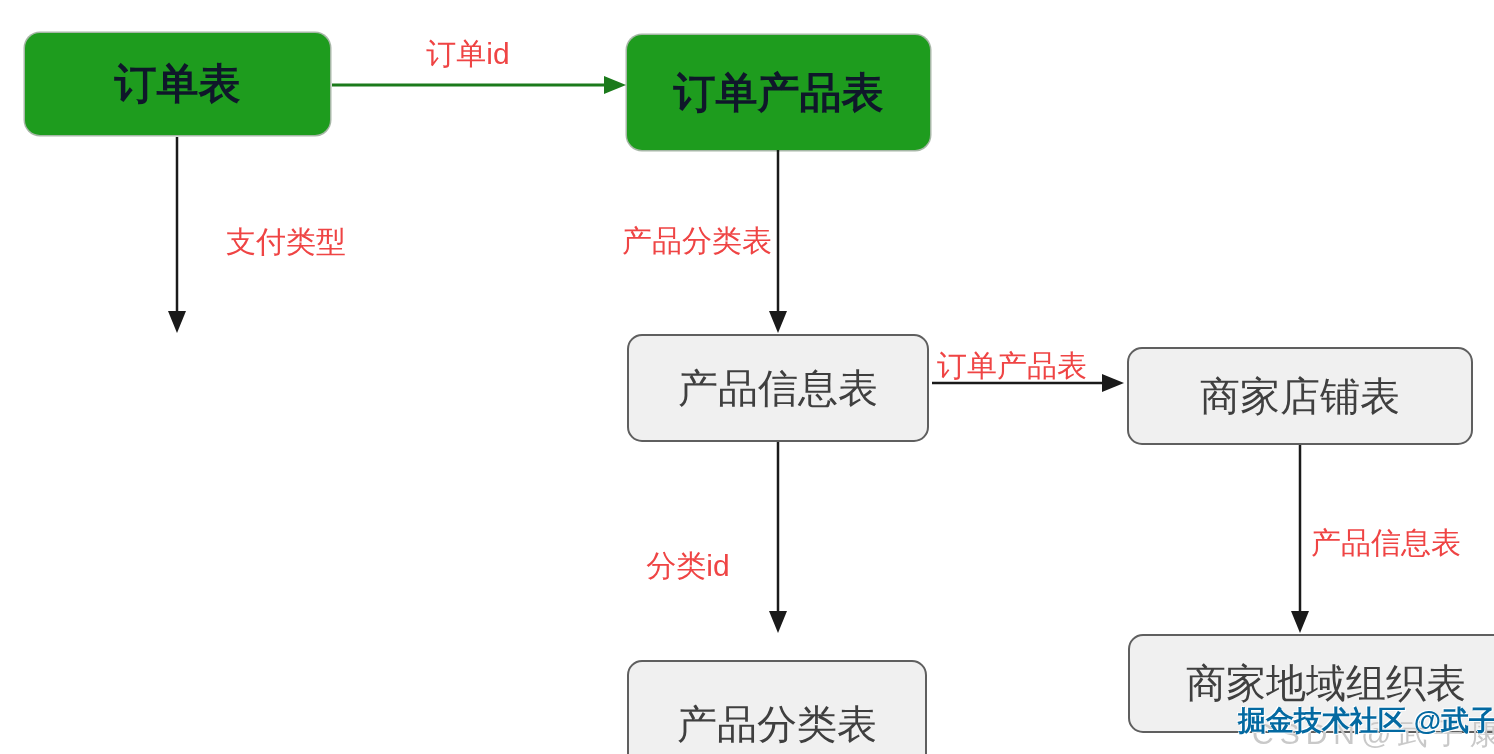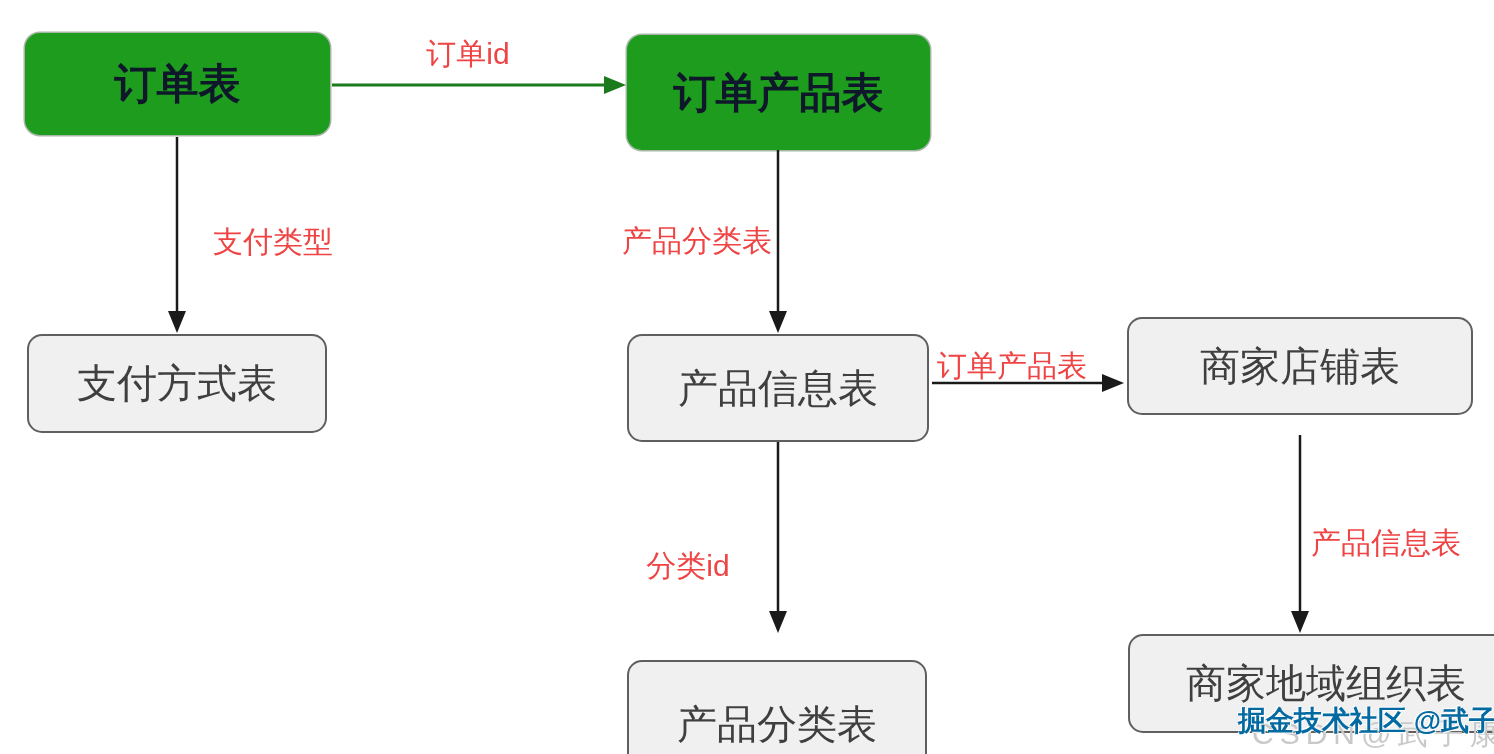--- a/index.html
+++ b/index.html
@@ -101,28 +101,27 @@
     </g>
 
     <g>
       <line x1="1300" y1="435" x2="1300" y2="613" stroke="#1a1a1a" stroke-width="2.5"></line>
       <polygon points="1291,611 1300,633 1309,611" fill="#1a1a1a"></polygon>
     </g>
   </svg>
 
   <div class="node primary" style="left:25px;  top:33px;  width:305px; height:102px">订单表</div>
   <div class="node primary" style="left:627px; top:35px;  width:303px; height:115px">订单产品表</div>
-  <div class="node secondary" style="left:27px;  top:334px; width:300px; height:99px">支付方式表</div>
   <div class="node secondary" style="left:627px; top:334px; width:302px; height:108px">产品信息表</div>
-  <div class="node secondary" style="left:1127px;top:317px; width:346px; height:98px">商家店铺表</div>
+  <div class="node secondary" style="left:1127px;top:347px; width:346px; height:98px">商家店铺表</div>
   <div class="node secondary" style="left:627px; top:660px; width:300px; height:129px">产品分类表</div>
   <div class="node secondary" style="left:1128px;top:634px; width:396px; height:99px">商家地域组织表</div>
 
   <div class="edge-label" style="left:468px;  top:34px">订单id</div>
-  <div class="edge-label" style="left:273px;  top:222px">支付类型</div>
+  <div class="edge-label" style="left:286px;  top:222px">支付类型</div>
   <div class="edge-label" style="left:697px;  top:221px">产品分类表</div>
   <div class="edge-label" style="left:1012px; top:346px">订单产品表</div>
   <div class="edge-label" style="left:688px;  top:546px">分类id</div>
   <div class="edge-label" style="left:1386px; top:523px">产品信息表</div>
 
   <div class="watermark-light">CSDN@武子康</div>
   <div class="watermark-dark">掘金技术社区 @武子康</div>
 
 </div>
 

